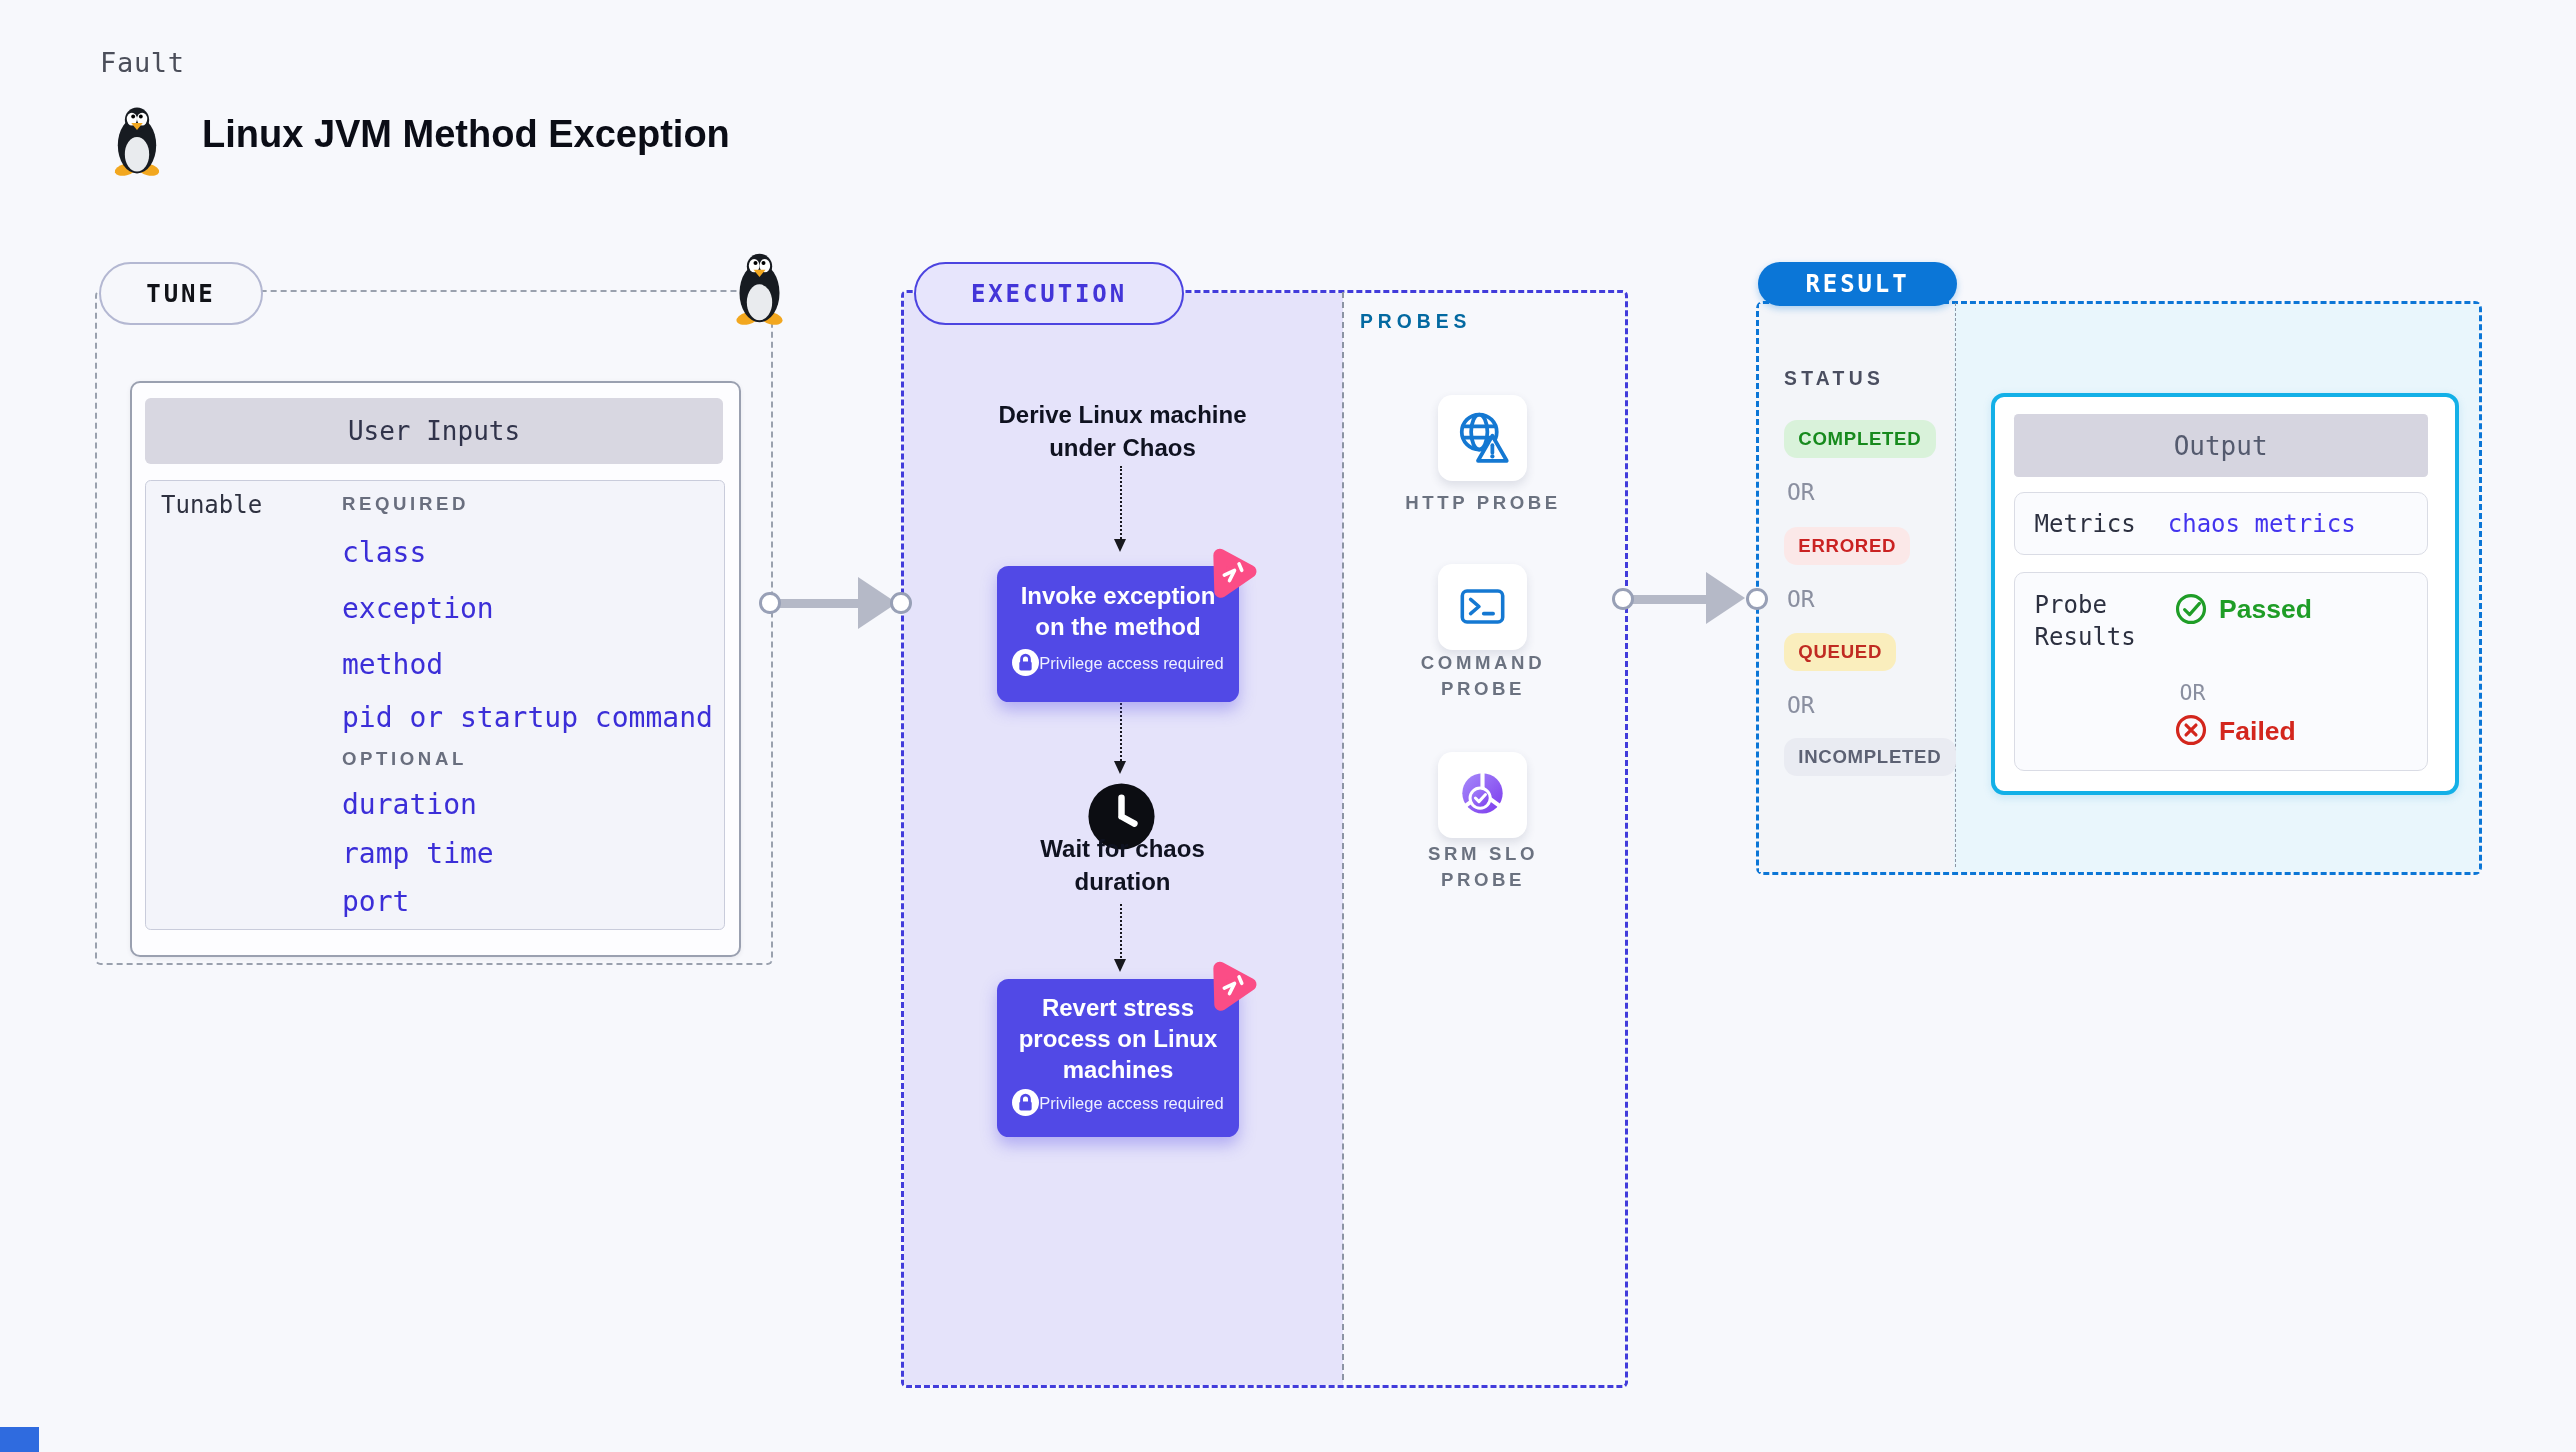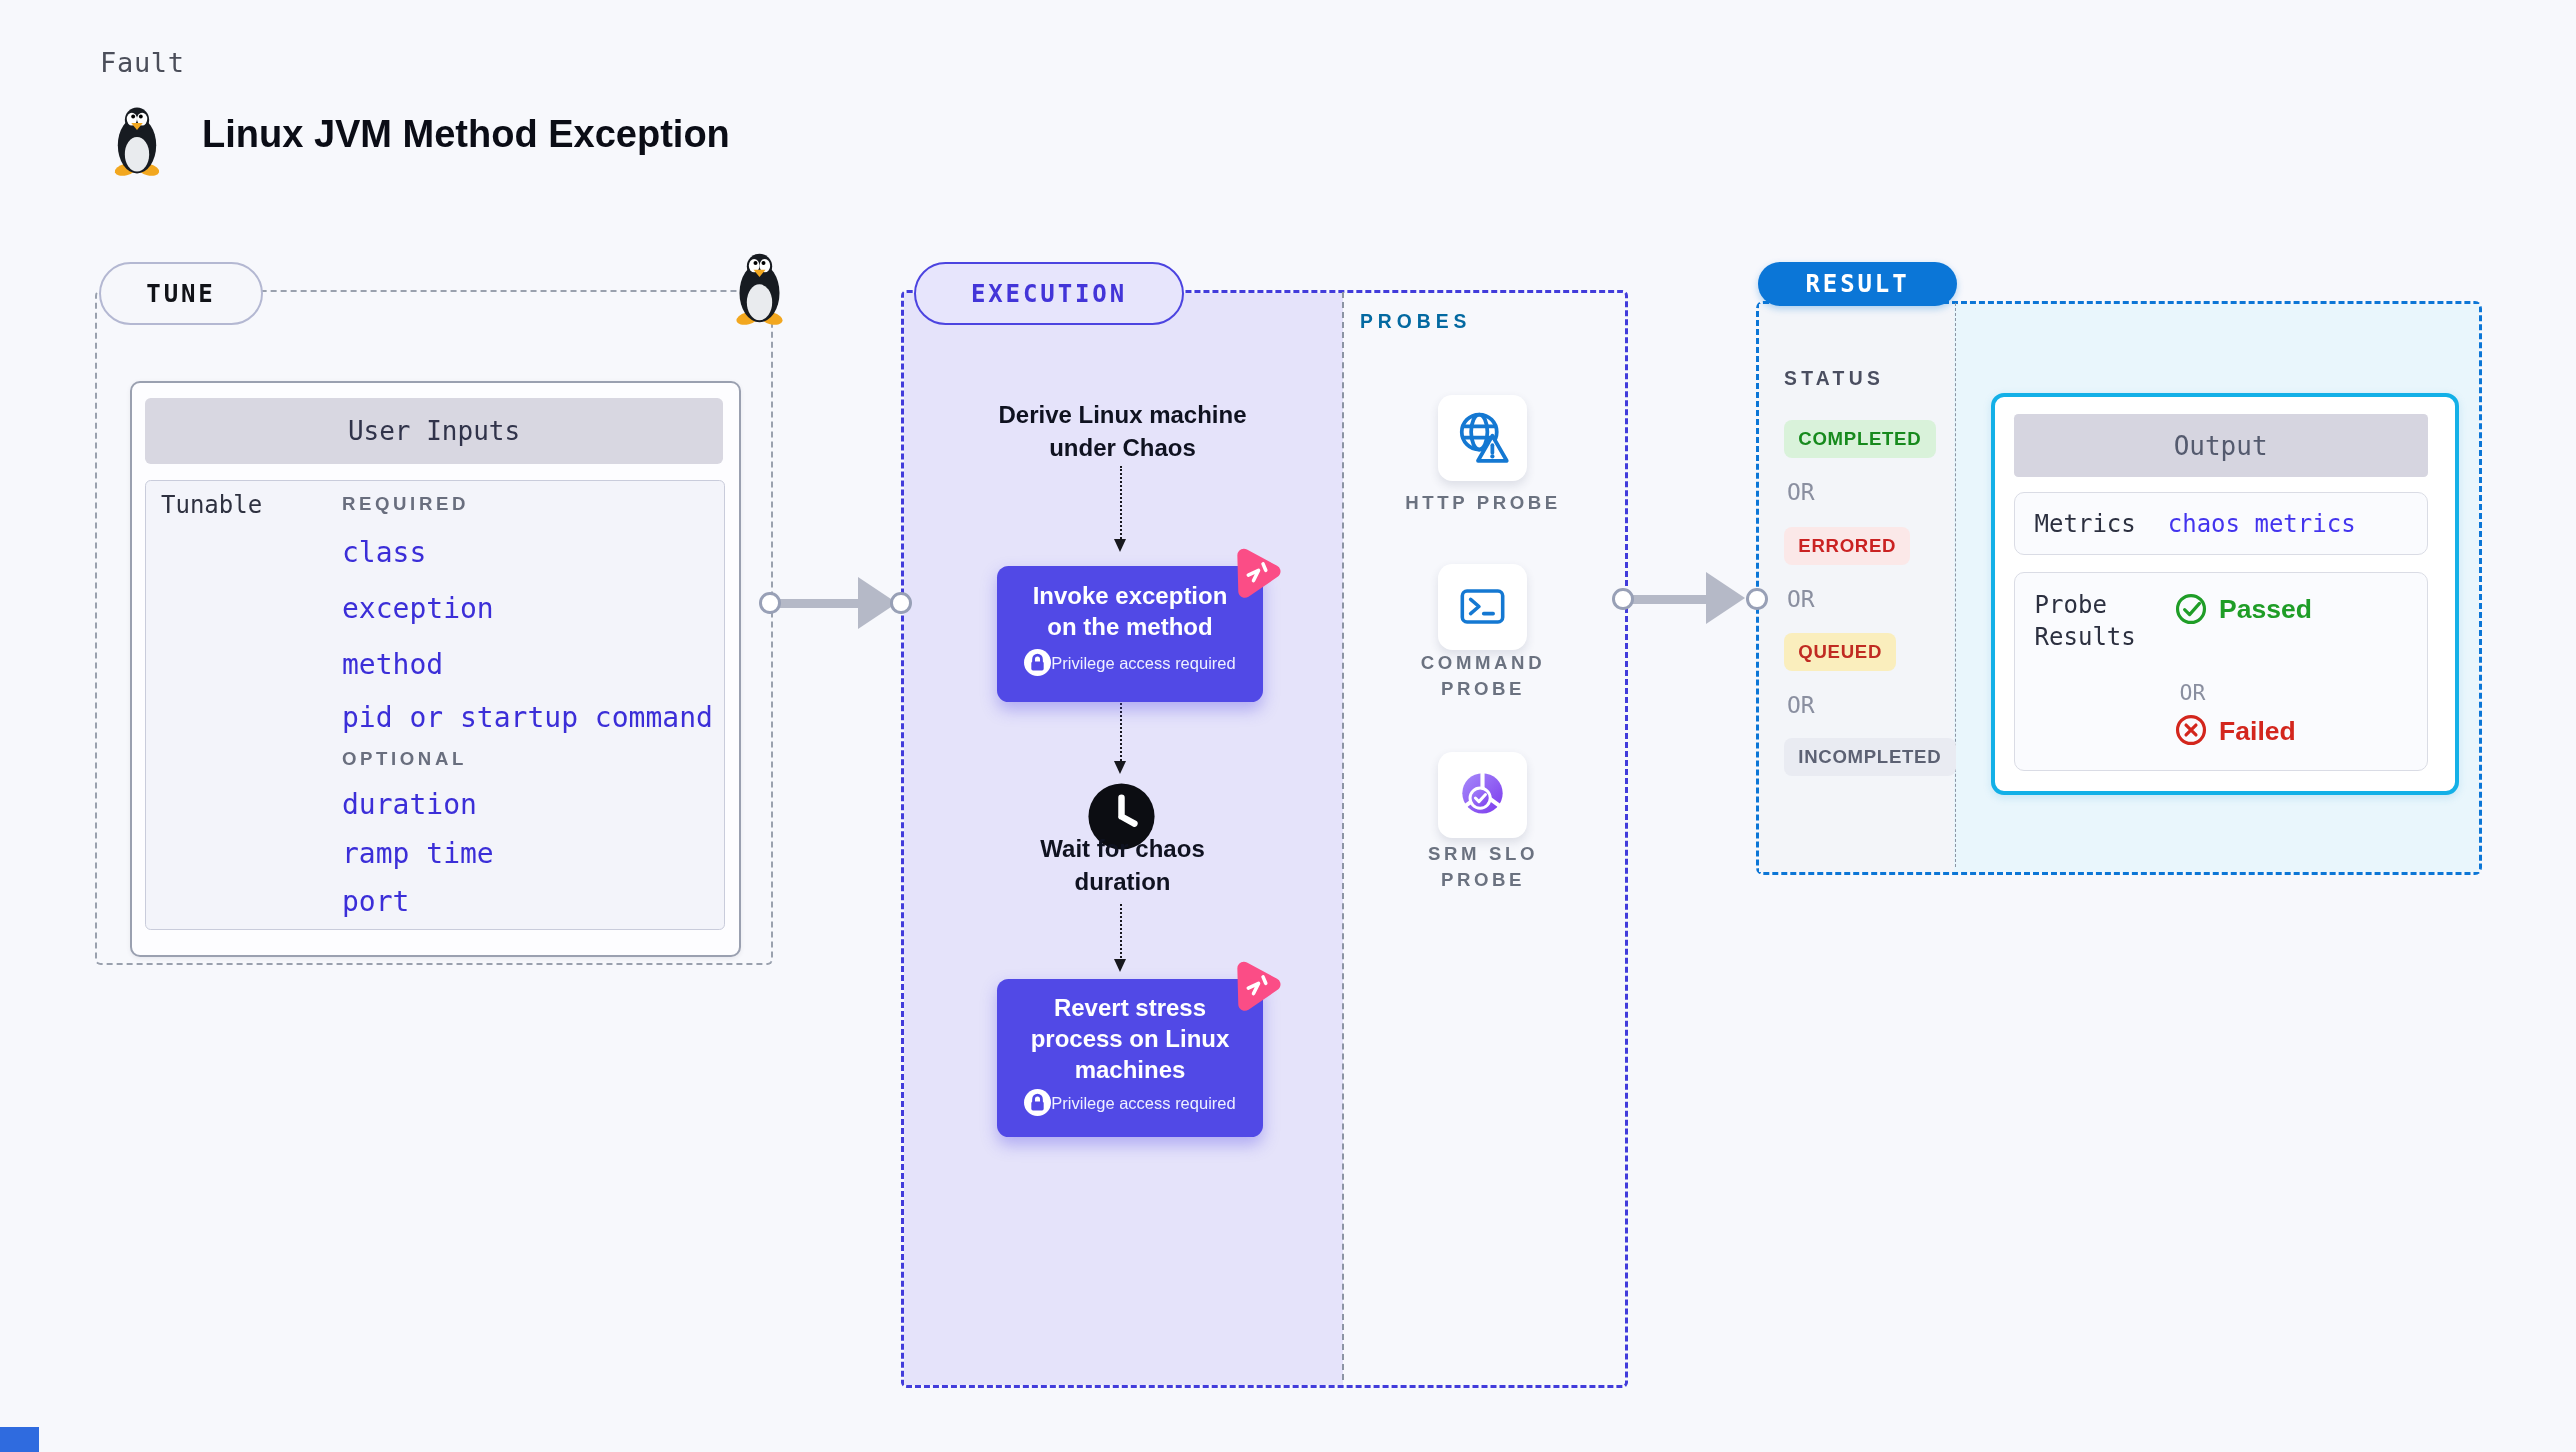--- a/index.html
+++ b/index.html
@@ -32,21 +32,21 @@
 
   
   .exec-box{left:901px;top:290px;width:721px;height:1092px;border:3.6px dashed #423cdb;border-radius:5.7px;}
   .exec-fill{position:absolute;left:0;top:0;width:439px;height:100%;background:#e5e3fa;}
   .exec-divider{left:1342px;top:292px;height:1088px;width:0;border-left:2.1px dashed #8c94a3;z-index:2;}
   .exec-pill{left:914px;top:262px;width:266px;height:59px;background:#e7e5fc;border:2.9px solid #4c44e0;color:#4335d8;}
   .probes-label{left:1360px;top:311px;font-size:19.3px;font-weight:bold;letter-spacing:5px;color:#0369a1;z-index:3;}
   .flow-text{width:383px;left:931px;text-align:center;font-size:24px;font-weight:bold;line-height:33px;color:#0f1220;z-index:3;}
   .varrow{left:1120px;width:0;border-left:2.9px dotted #17181d;z-index:3;}
   .varrow:after{content:'';position:absolute;left:-7.9px;bottom:-11.5px;border:6.4px solid transparent;border-top:13px solid #17181d;}
-  .chaos-btn{left:997px;width:266px;background:#5149e6;border-radius:11.5px;z-index:4;
+  .chaos-btn{left:997px;width:242px;background:#5149e6;border-radius:11.5px;z-index:4;
              box-shadow:0 7.2px 15.8px rgba(80,70,230,.35);display:flex;flex-direction:column;align-items:center;}
   .chaos-btn .lines{color:#fff;font-size:24px;font-weight:bold;line-height:31px;text-align:center;}
   .priv-row{display:flex;align-items:center;gap:0;margin-top:7.2px;justify-content:center;}
   .priv-row .txt{color:#eef0ff;font-size:16.5px;}
   .pink-badge{position:absolute;right:-20px;top:-21.5px;width:57px;height:57px;}
   .clock-wrap{left:1087px;top:782px;width:69px;height:69px;z-index:3;}
 
   
   .probe-card{left:1438px;width:89px;height:86px;background:#fff;border-radius:14.3px;z-index:3;
               box-shadow:0 4.3px 10px rgba(40,50,80,.12);display:flex;align-items:center;justify-content:center;}
@@ -59,21 +59,21 @@
              border-left:39px solid #b5b9c7;z-index:5;}
   .conn-dot{width:21.5px;height:21.5px;border-radius:50%;background:#fff;border:3.6px solid #98a0b6;box-sizing:border-box;z-index:6;}
 
   
   .result-box{left:1756px;top:301px;width:720px;height:568px;border:3.6px dashed #0c76d6;border-radius:7.2px;}
   .result-fill-left{position:absolute;left:0;top:0;width:195px;height:100%;background:#f3f5f9;}
   .result-fill-right{position:absolute;left:195px;top:0;right:0;height:100%;background:#e9f6fc;}
   .result-divider{left:1955px;top:303px;height:564px;width:0;border-left:1.4px dashed #8c94a3;z-index:2;}
   .result-pill{left:1758px;top:262px;width:199px;height:44px;background:#0b76d7;color:#fff;box-shadow:0 2.9px 7.2px rgba(11,118,215,.3);}
   .status-label{left:1784px;top:368px;font-size:19.3px;font-weight:bold;letter-spacing:4.3px;color:#4a4e60;z-index:3;}
-  .badge{left:1784px;padding:7.9px 14.3px;border-radius:8px;font-size:18.6px;font-weight:bold;letter-spacing:0.7px;z-index:3;}
+  .badge{left:1784px;padding:7.9px 14.3px;border-radius:13px;font-size:18.6px;font-weight:bold;letter-spacing:0.7px;z-index:3;}
   .badge.green{background:#d9f2da;color:#178a1d;}
   .badge.red{background:#fbe8e8;color:#ca2222;}
   .badge.yellow{background:#faeebd;color:#c02b22;}
   .badge.gray{background:#e9ebf2;color:#5c6173;}
   .or-text{left:1787px;font-size:23px;color:#8a8fa0;z-index:3;}
 
   .output-box{left:1991px;top:393px;width:460px;height:394px;background:#fff;border:4.3px solid #13b0e7;border-radius:13px;
               z-index:3;box-shadow:0 2.9px 8.6px rgba(20,140,200,.15);}
   .output-header{position:absolute;left:18.6px;top:17px;width:414px;height:63px;background:#d6d5e0;border-radius:4.3px;
                  display:flex;align-items:center;justify-content:center;font-size:26px;color:#545a6e;}

